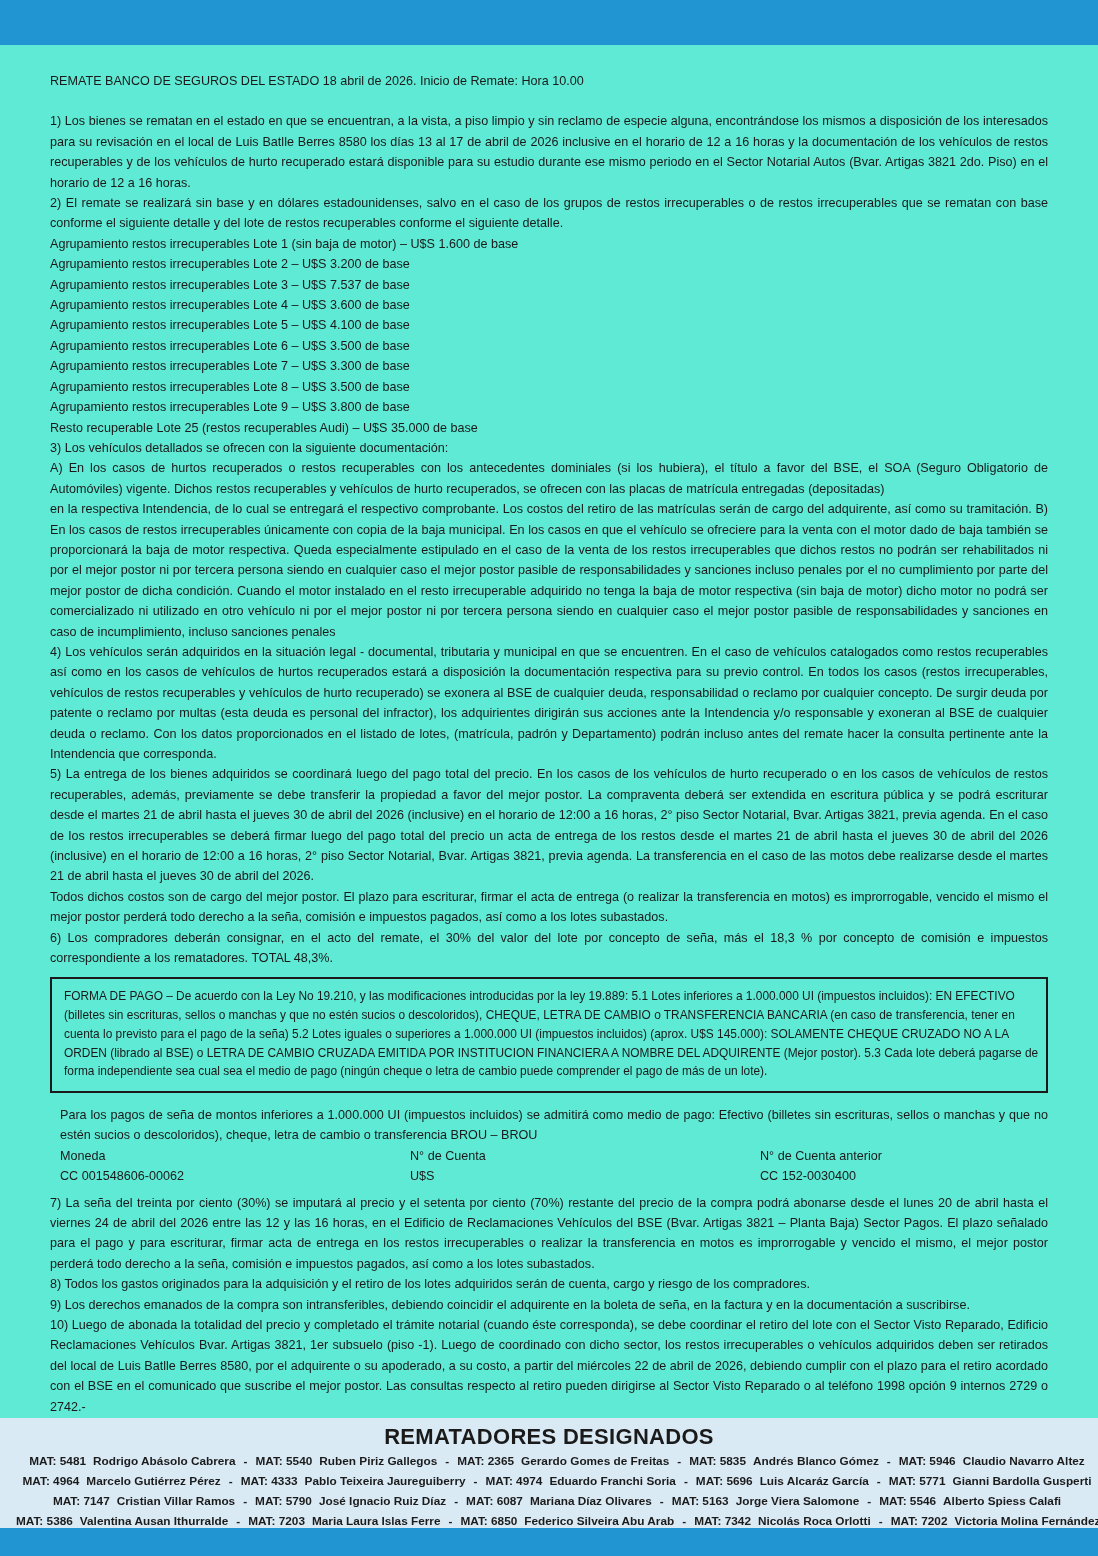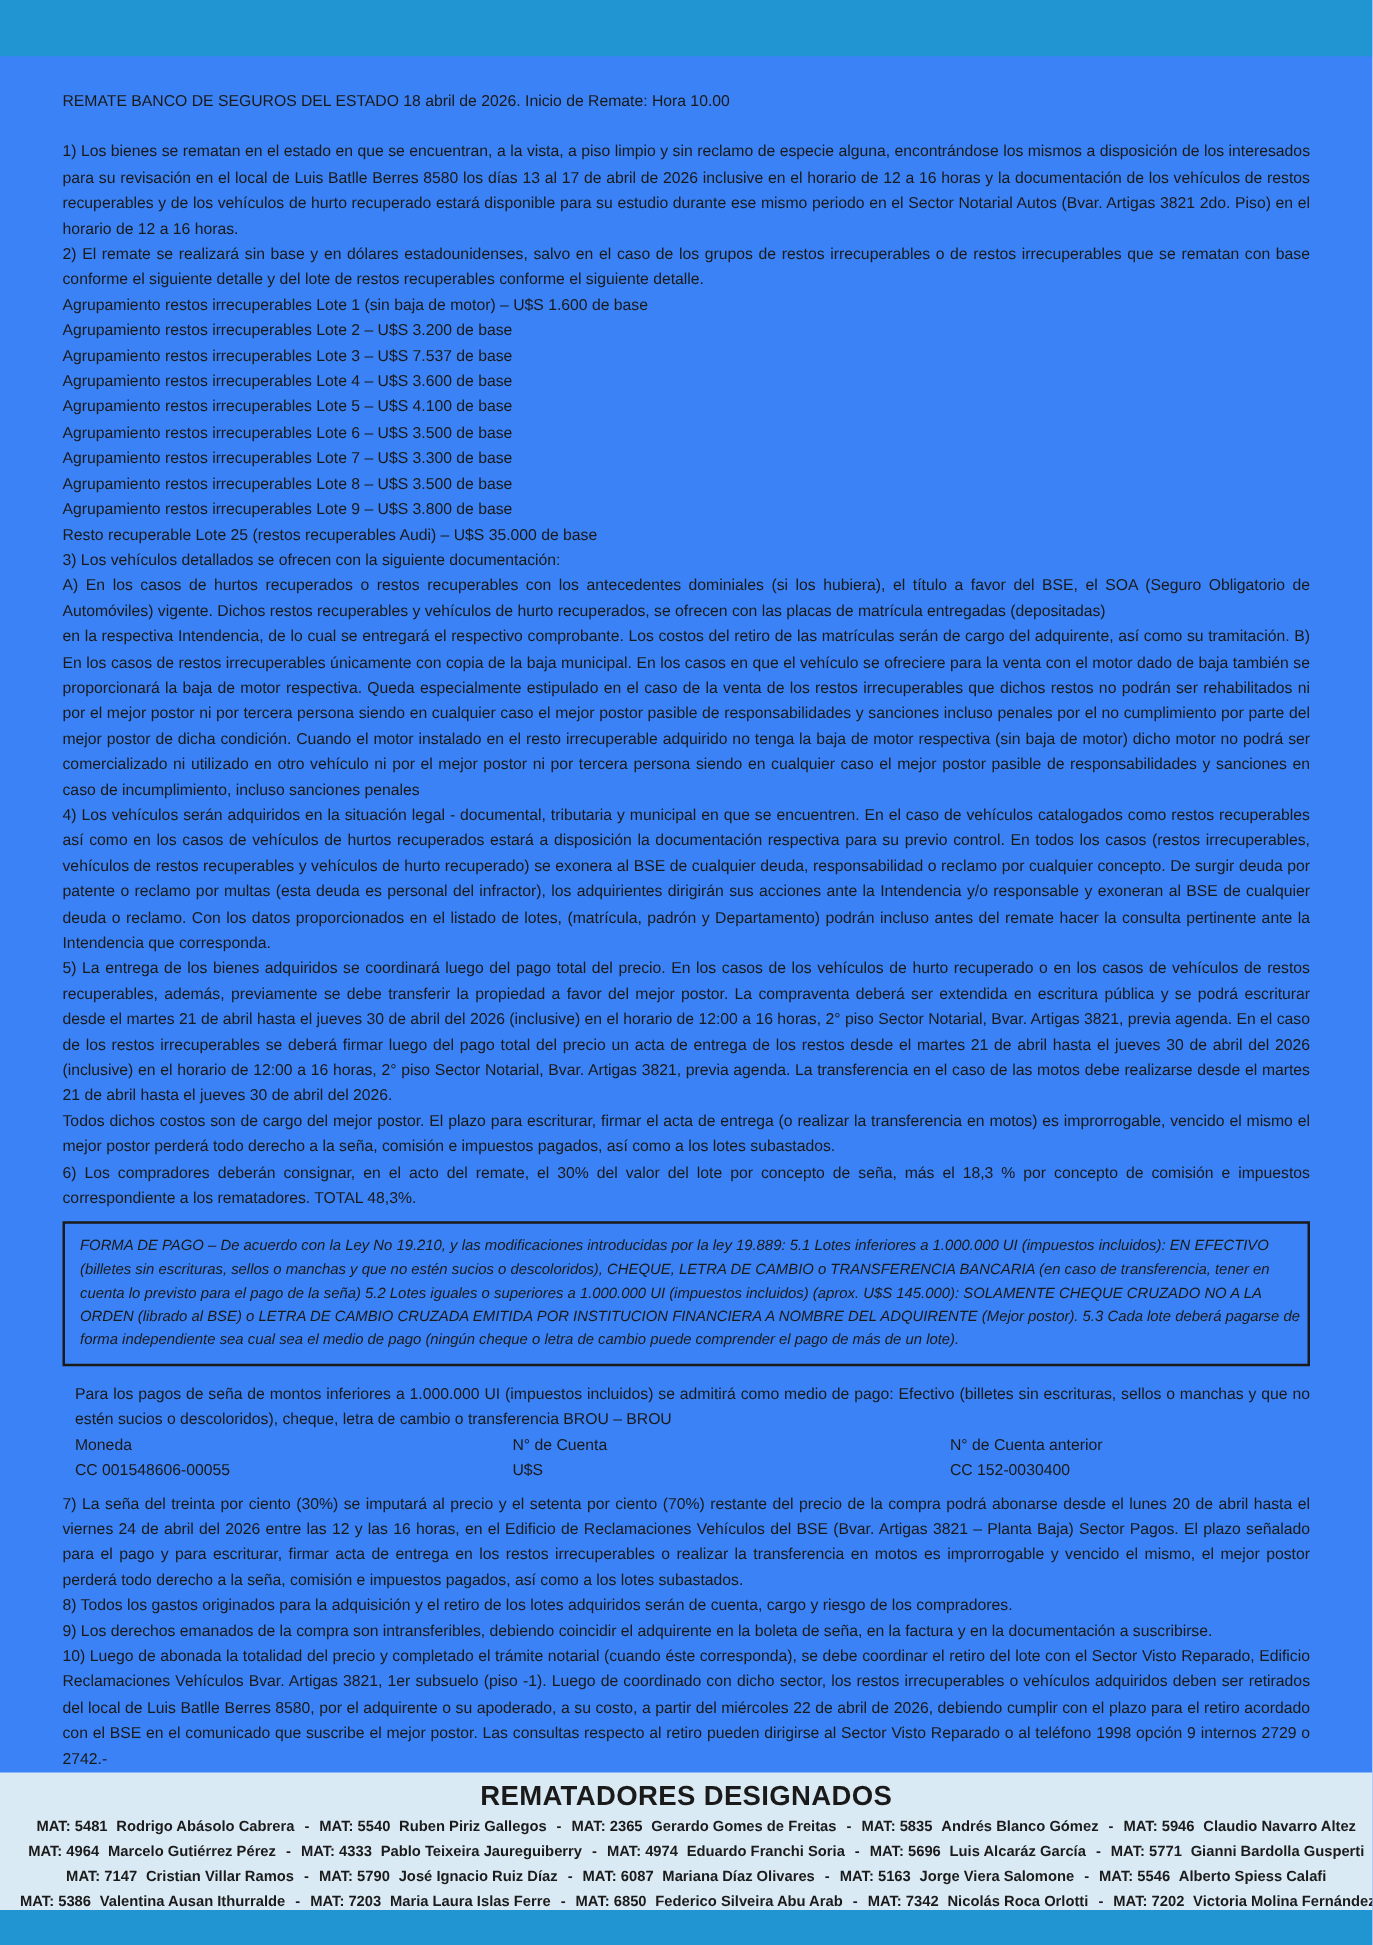--- a/index.html
+++ b/index.html
@@ -1,38 +1,38 @@
 <!DOCTYPE html>
 <html style="--accent: #2095d2; --footerbg: #daeaf5; --text: #1a1a1a;"><head>
 <meta charset="utf-8">
 <style>
   html,body{margin:0;padding:0;background:#ffffff;}
   .page{
     position:relative;
     width:1098px;height:1556px;
-    background:#3b82f6;
+    background:#5eead4;
     font-family:"Liberation Sans", sans-serif;
     color:var(--text,#1a1a1a);
     overflow:hidden;
   }
   .topbar{position:absolute;top:0;left:0;width:100%;height:45px;background:var(--accent,#2095d2);}
   .content{
     position:absolute;top:45px;left:0;width:998px;height:1371px;
     padding:26px 50px 0 50px;
     font-size:12.6px;line-height:20.4px;
     overflow:hidden;
   }
   .content p{margin:0;}
   .just{text-align:justify;}
   .gap{height:20px;}
   .paybox{
     border:2px solid #1a1a1a;
     margin:9px 0 12px 0;
     padding:8px 4px 10px 12px;
-    font-size:11.9px;line-height:18.7px;font-style:italic;
+    font-size:11.9px;line-height:18.7px;
   }
   .sena{margin:0 0 6px 10px;}
   .acct-grid{
     display:grid;
     grid-template-columns:350px 350px auto;
     font-size:12.6px;line-height:20.4px;
   }
   .footer{
     position:absolute;left:0;top:1418px;width:1098px;height:110px;
     background:var(--footerbg,#daeaf5);
@@ -86,21 +86,21 @@
     <div class="paybox">
       <p>FORMA DE PAGO – De acuerdo con la Ley No 19.210, y las modificaciones introducidas por la ley 19.889: 5.1 Lotes inferiores a 1.000.000 UI (impuestos incluidos): EN EFECTIVO (billetes sin escrituras, sellos o manchas y que no estén sucios o descoloridos), CHEQUE, LETRA DE CAMBIO o TRANSFERENCIA BANCARIA (en caso de transferencia, tener en cuenta lo previsto para el pago de la seña) 5.2 Lotes iguales o superiores a 1.000.000 UI (impuestos incluidos) (aprox. U$S 145.000): SOLAMENTE CHEQUE CRUZADO NO A LA ORDEN (librado al BSE) o LETRA DE CAMBIO CRUZADA EMITIDA POR INSTITUCION FINANCIERA A NOMBRE DEL ADQUIRENTE (Mejor postor). 5.3 Cada lote deberá pagarse de forma independiente sea cual sea el medio de pago (ningún cheque o letra de cambio puede comprender el pago de más de un lote).</p>
     </div>
 
     <div class="sena">
       <p class="just">Para los pagos de seña de montos inferiores a 1.000.000 UI (impuestos incluidos) se admitirá como medio de pago: Efectivo (billetes sin escrituras, sellos o manchas y que no estén sucios o descoloridos), cheque, letra de cambio o transferencia BROU – BROU</p>
       <div class="acct-grid">
         <div>Moneda</div>
         <div>N° de Cuenta</div>
         <div>N° de Cuenta anterior</div>
-        <div>CC 001548606-00055</div>
+        <div>CC 001548606-00062</div>
         <div>U$S</div>
         <div>CC 152-0030400</div>
       </div>
     </div>
 
     <p class="just">7) La seña del treinta por ciento (30%) se imputará al precio y el setenta por ciento (70%) restante del precio de la compra podrá abonarse desde el lunes 20 de abril hasta el viernes 24 de abril del 2026 entre las 12 y las 16 horas, en el Edificio de Reclamaciones Vehículos del BSE (Bvar. Artigas 3821 – Planta Baja) Sector Pagos. El plazo señalado para el pago y para escriturar, firmar acta de entrega en los restos irrecuperables o realizar la transferencia en motos es improrrogable y vencido el mismo, el mejor postor perderá todo derecho a la seña, comisión e impuestos pagados, así como a los lotes subastados.</p>
     <p class="just">8) Todos los gastos originados para la adquisición y el retiro de los lotes adquiridos serán de cuenta, cargo y riesgo de los compradores.</p>
     <p class="just">9) Los derechos emanados de la compra son intransferibles, debiendo coincidir el adquirente en la boleta de seña, en la factura y en la documentación a suscribirse.</p>
     <p class="just">10) Luego de abonada la totalidad del precio y completado el trámite notarial (cuando éste corresponda), se debe coordinar el retiro del lote con el Sector Visto Reparado, Edificio Reclamaciones Vehículos Bvar. Artigas 3821, 1er subsuelo (piso -1). Luego de coordinado con dicho sector, los restos irrecuperables o vehículos adquiridos deben ser retirados del local de Luis Batlle Berres 8580, por el adquirente o su apoderado, a su costo, a partir del miércoles 22 de abril de 2026, debiendo cumplir con el plazo para el retiro acordado con el BSE en el comunicado que suscribe el mejor postor. Las consultas respecto al retiro pueden dirigirse al Sector Visto Reparado o al teléfono 1998 opción 9 internos 2729 o 2742.-</p>
   </div>

